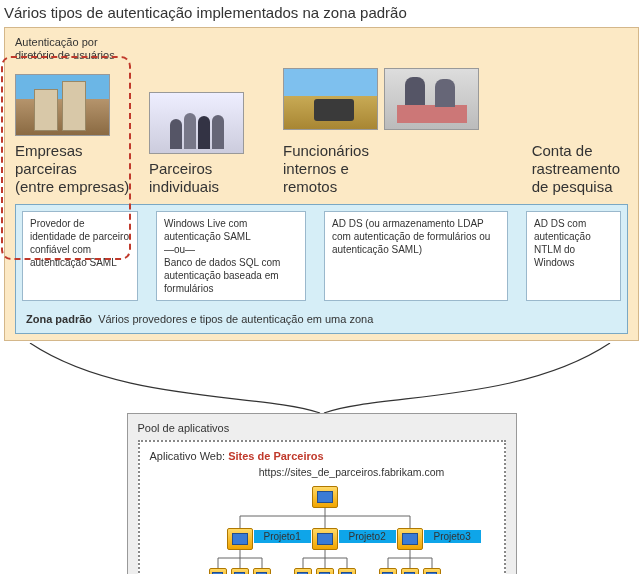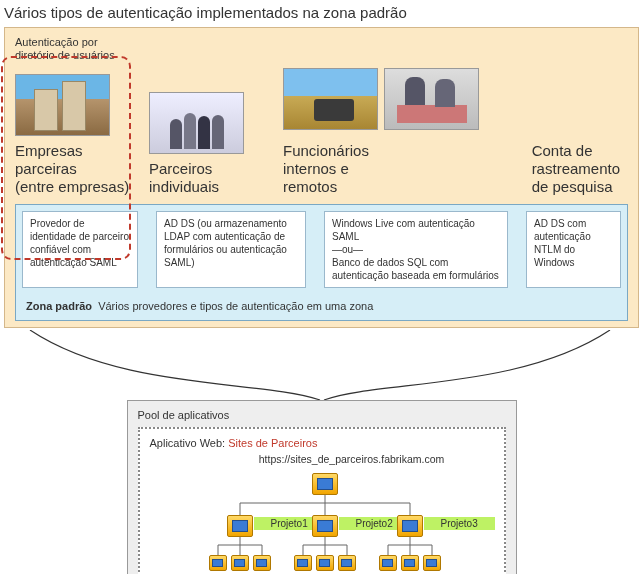--- a/index.html
+++ b/index.html
@@ -75,21 +75,21 @@
     padding: 8px 10px 12px 10px;
   }
   .pool-title { font-size: 11px; color: #333; margin-bottom: 6px; }
   
   .webapp-box {
     border: 2px dotted #888;
     background: #fff;
     padding: 8px 10px 12px 10px;
   }
   .webapp-title { font-size: 11px; color: #333; margin-bottom: 4px; }
-  .webapp-title .red { color: #c0392b; font-weight: normal; }
+  .webapp-title .red { color: #c0392b; font-weight: bold; }
   
   .site-tree { position: relative; }
   .site-url { text-align: center; font-size: 10.5px; color: #333; margin-bottom: 8px; margin-left: 60px; }
   
   .tree-svg-wrap { position: relative; height: 120px; }
   
   .site-icon {
     width: 26px; height: 22px;
     background: linear-gradient(#ffd966, #f1a500);
     border: 1px solid #b07800;
@@ -102,22 +102,22 @@
     width: 14px; height: 10px;
     background: #3a7bd5;
     border: 1px solid #254e8a;
   }
   .site-icon.small { width: 18px; height: 16px; }
   .site-icon.small::after { width: 9px; height: 6px; }
   
   .proj-label {
     position: absolute;
     font-size: 10px;
-    background: #bef264;
-    padding: 1px 17px;
+    background: #0ea5e9;
+    padding: 1px 10px;
     color: #333;
   }
   
   
   .img-buildings { background: linear-gradient(to bottom, #6bb6e6 0%, #6bb6e6 40%, #b5946c 40%, #8a6a42 100%); position: relative; }
   .img-buildings::before, .img-buildings::after { content:""; position:absolute; bottom:4px; width:22px; background:#d8c8a8; border:1px solid #998866; }
   .img-buildings::before { left:18px; height:40px; }
   .img-buildings::after { left:46px; height:48px; }
   
   .img-group { background: linear-gradient(#eef, #ccd); display:flex; align-items:flex-end; justify-content:center; gap:2px; padding-bottom:4px;}
@@ -173,24 +173,24 @@
 
         <div class="partner-label" style="white-space:pre-line;">Conta de
 rastreamento
 de pesquisa</div>
       </div>
     </div>
 
     <div class="blue-zone">
       <div class="auth-box-row">
         <div class="auth-box">Provedor de identidade de parceiro confiável com autenticação SAML</div>
-        <div class="auth-box">AD DS (ou armazenamento LDAP com autenticação de formulários ou autenticação SAML)</div>
         <div class="auth-box" style="white-space:pre-line;">Windows Live com autenticação SAML
 —ou—
 Banco de dados SQL com autenticação baseada em formulários</div>
+        <div class="auth-box">AD DS (ou armazenamento LDAP com autenticação de formulários ou autenticação SAML)</div>
         <div class="auth-box">AD DS com autenticação NTLM do Windows</div>
       </div>
       <div class="zone-footer">
         <b>Zona padrão</b>
         &nbsp;<span>Vários provedores e tipos de autenticação em uma zona</span>
       </div>
     </div>
   </div>
 
   <div class="connector-area">

